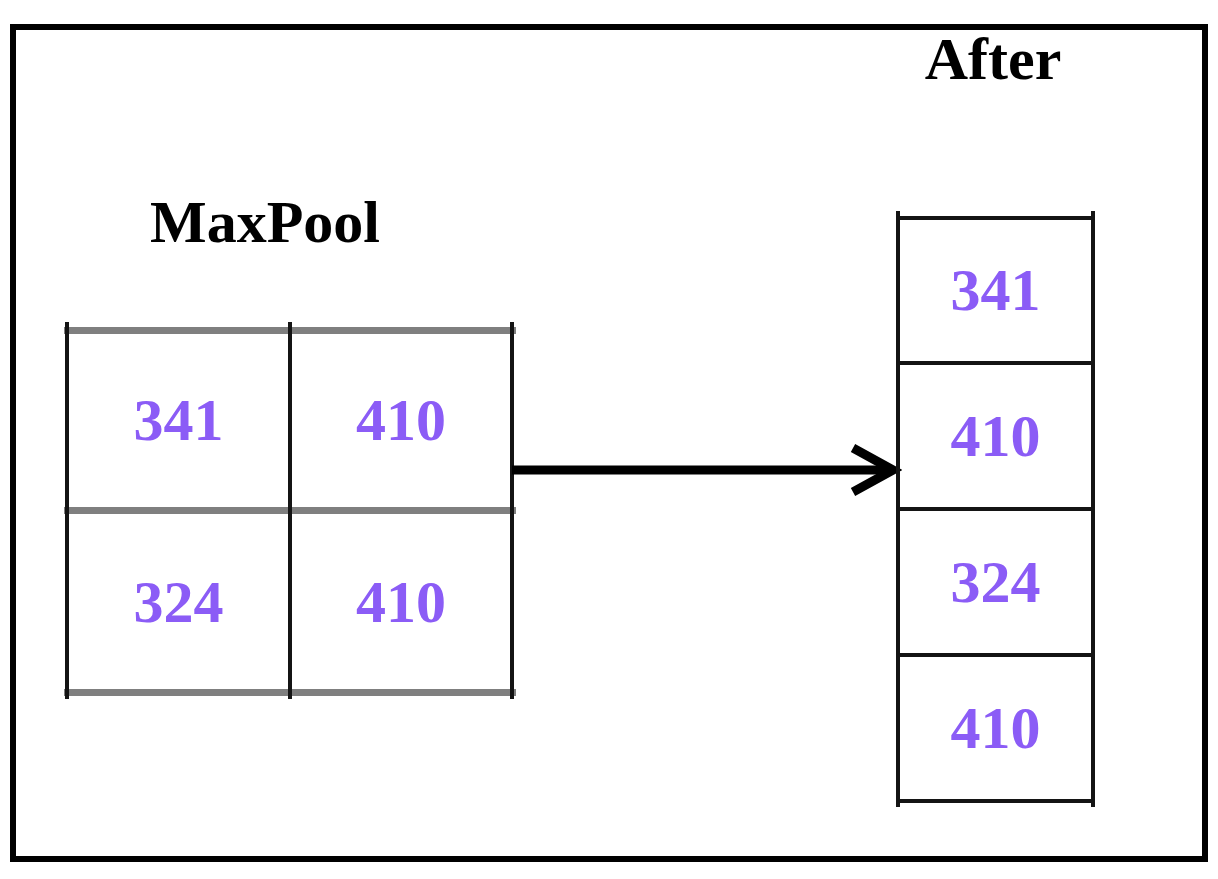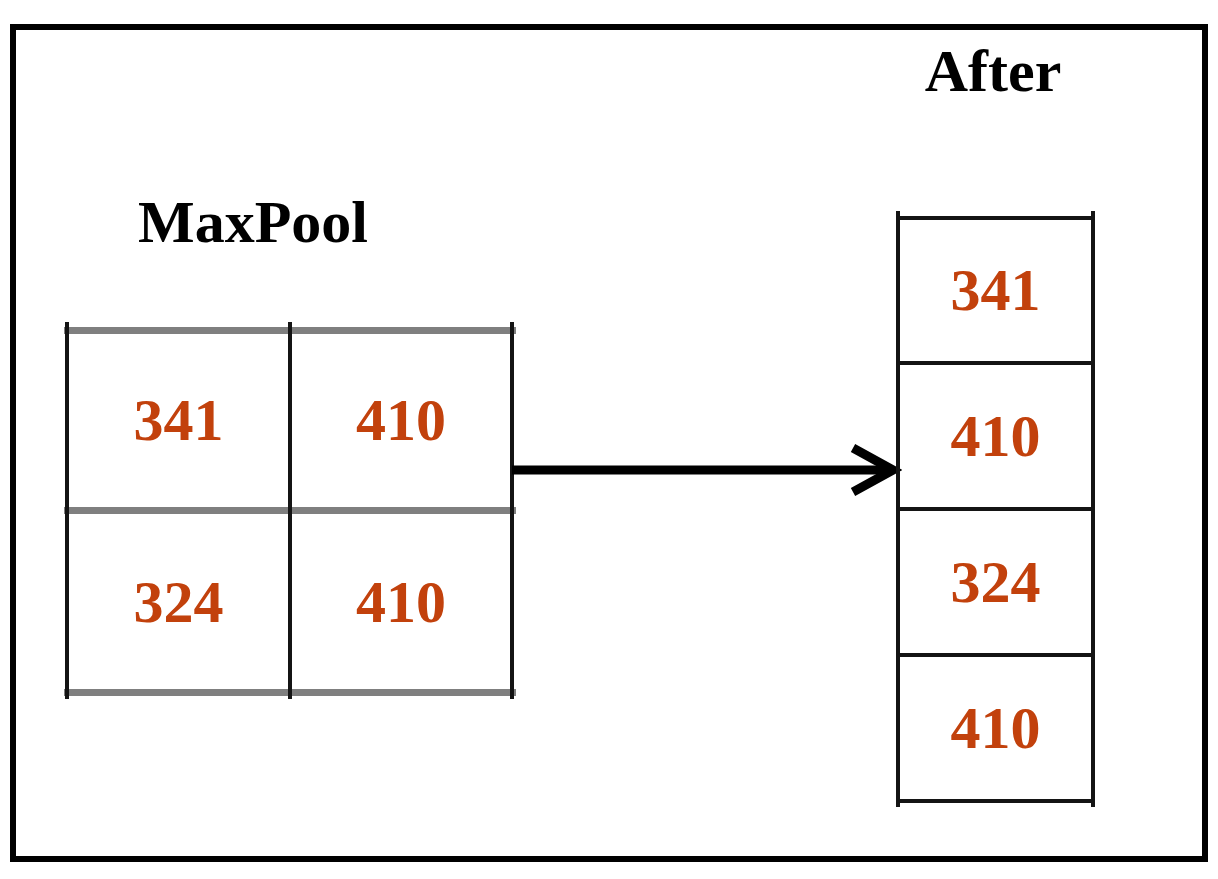--- a/index.html
+++ b/index.html
@@ -12,28 +12,28 @@
   }
   .outer-border{
     position:absolute;left:10px;top:24px;width:1198px;height:838px;
     border:6px solid #000;box-sizing:border-box;
   }
   .big-label{
     position:absolute;
     font-weight:bold;font-size:60px;color:#000;
     text-align:center;white-space:nowrap;
   }
-  .maxpool-label{left:93px;top:192px;width:320px;line-height:60px;}
-  .after-label{left:843px;top:36px;width:300px;line-height:71px;white-space:normal;}
+  .maxpool-label{left:105px;top:192px;width:320px;line-height:60px;}
+  .after-label{left:843px;top:24px;width:300px;line-height:71px;white-space:normal;}
   .hline-gray{position:absolute;height:7px;background:#7f7f7f;}
   .vline-black{position:absolute;width:4px;background:#141414;}
   .hline-black{position:absolute;height:4px;background:#141414;}
   .cell{
     position:absolute;display:flex;align-items:center;justify-content:center;
-    font-weight:bold;font-size:60px;color:#c2410c;
+    font-weight:bold;font-size:60px;color:#8b5cf6;
   }
   .arrow-svg{position:absolute;left:512px;top:436px;}
 </style>
 </head>
 <body>
 
 <div class="canvas">
 
   <div class="outer-border"></div>
 

